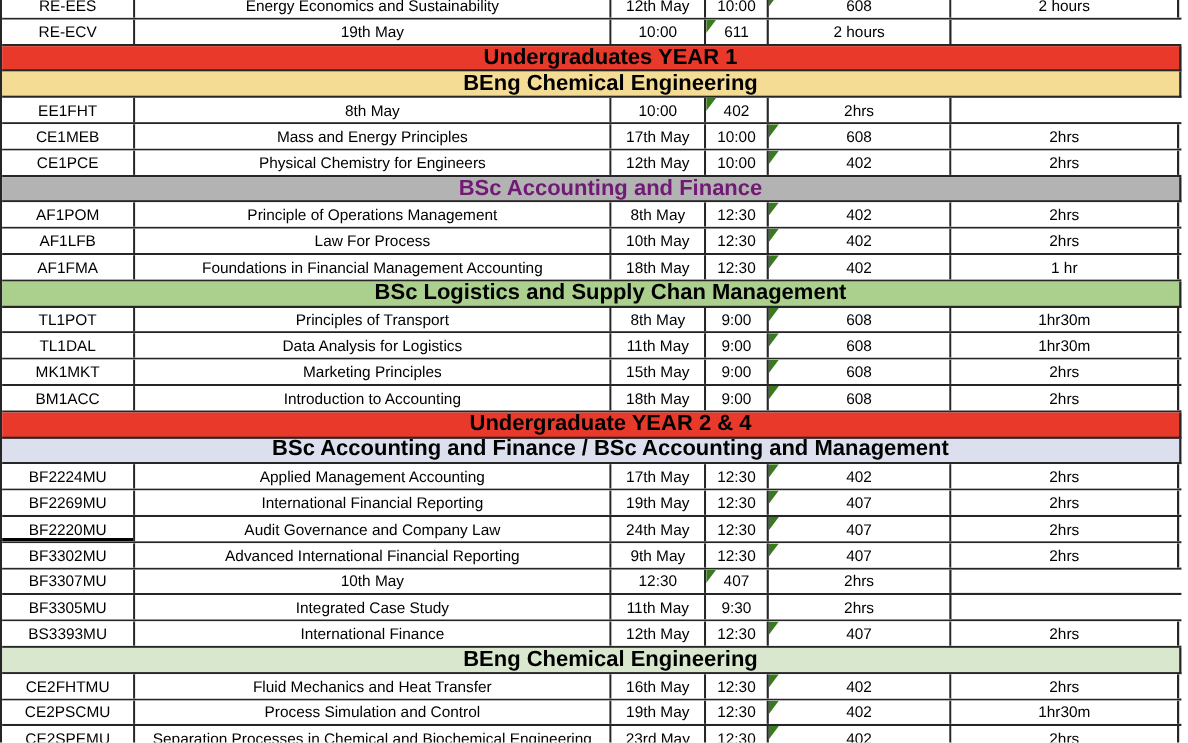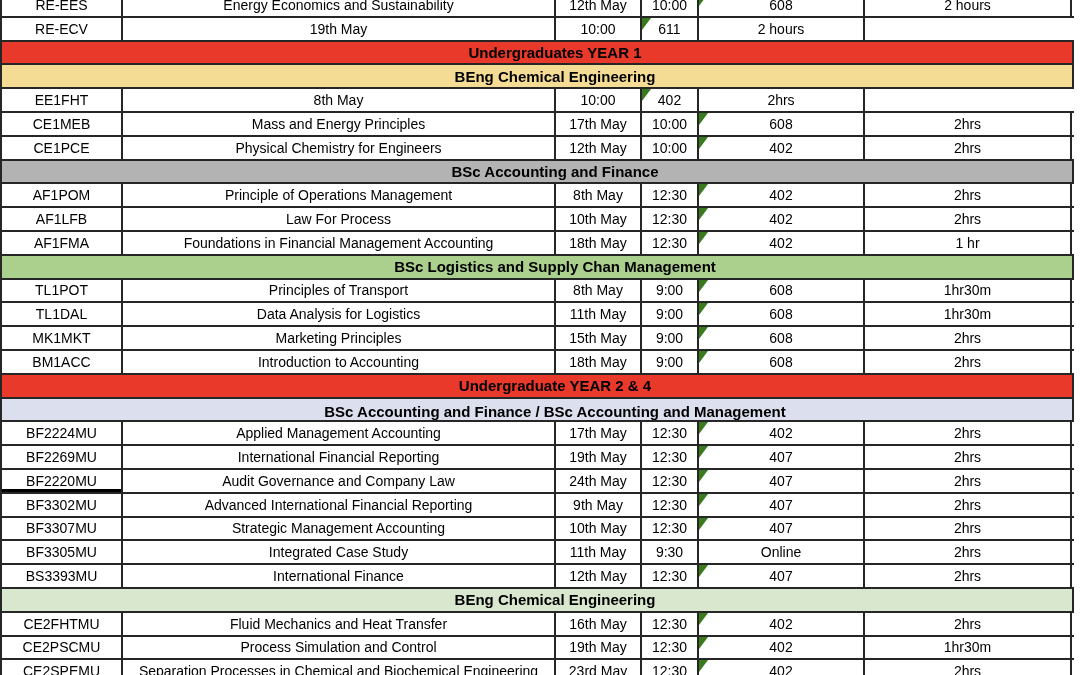--- a/index.html
+++ b/index.html
@@ -48,29 +48,29 @@
     left: 0;
     width: 0;
     height: 0;
     border-top: 12px solid var(--flag_green, #3a7a1f);
     border-right: 9px solid transparent;
   }
   .section {
     display: flex;
     align-items: center;
     justify-content: center;
-    font-size: 15px;
+    font-size: 20px;
     font-weight: bold;
     border-right: 2px solid var(--border, #262626);
     box-sizing: border-box;
     padding-left: 36px;
   }
   .s-red        { background: var(--section_red, #e8392b); }
   .s-yellow     { background: var(--section_yellow, #f4dc95); }
-  .s-gray       { background: var(--section_gray, #b3b3b3); color: #000000; }
+  .s-gray       { background: var(--section_gray, #b3b3b3); color: #701a75; }
   .s-green      { background: var(--section_green, #abd08e); }
   .s-lavender   { background: var(--section_lavender, #dcdfee); align-items: flex-end; }
   .s-lightgreen { background: var(--section_lightgreen, #d8e7cd); }
 </style>
 </head>
 <body>
 
 <div id="sheet">
     <div class="row">
       <div class="cell">
@@ -418,23 +418,20 @@
       </div>
       <div class="cell">
         <span>2hrs</span>
       </div>
     </div>
     <div class="row">
       <div class="cell">
         <span>BF3307MU</span>
       </div>
       <div class="cell">
-        <span>Strategic Management Accounting</span>
-      </div>
-      <div class="cell">
         <span>10th May</span>
       </div>
       <div class="cell">
         <span>12:30</span>
       </div>
       <div class="cell">
         <span class="flag"></span>
         <span>407</span>
       </div>
       <div class="cell">
@@ -446,23 +443,20 @@
         <span>BF3305MU</span>
       </div>
       <div class="cell">
         <span>Integrated Case Study</span>
       </div>
       <div class="cell">
         <span>11th May</span>
       </div>
       <div class="cell">
         <span>9:30</span>
-      </div>
-      <div class="cell">
-        <span>Online</span>
       </div>
       <div class="cell">
         <span>2hrs</span>
       </div>
     </div>
     <div class="row">
       <div class="cell">
         <span>BS3393MU</span>
       </div>
       <div class="cell">

